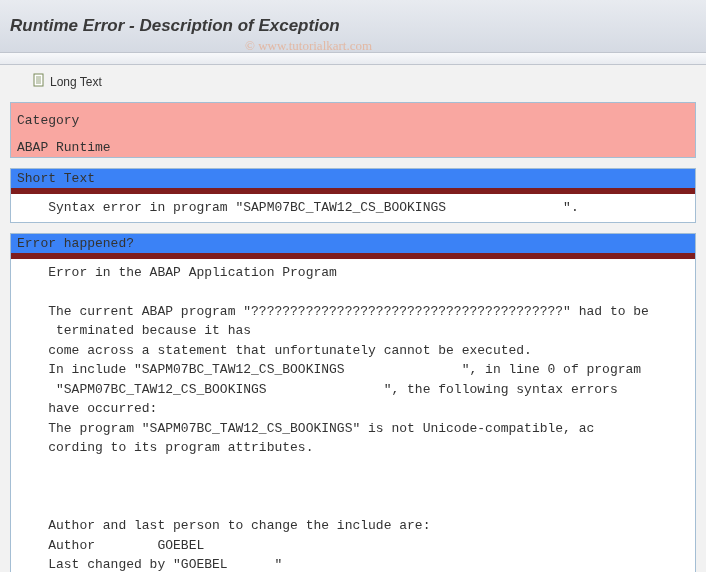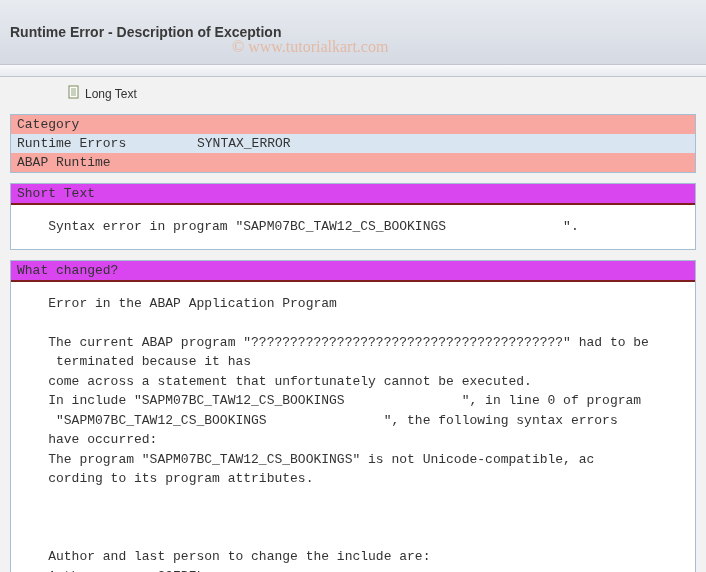--- a/index.html
+++ b/index.html
@@ -9,37 +9,37 @@
     }
     body {
       font-family: Arial, sans-serif;
       background: #f2f2f2;
       width: 706px;
       height: 572px;
       overflow: hidden;
     }
     .title-bar {
       background: linear-gradient(to bottom, #e8ebf0, #d5dae3);
-      padding: 24px 10px;
-      font-size: 14px;
+      padding: 16px 10px;
+      font-size: 17px;
       font-weight: bold;
+      font-style: italic;
       color: #3a3a3a;
       border-bottom: 1px solid #c0c5ce;
     }
     .sub-bar {
       background: linear-gradient(to bottom, #f8f9fb, #e8ebf0);
       height: 12px;
       border-bottom: 1px solid #c0c5ce;
     }
     .toolbar {
       background: #f2f2f2;
       padding: 6px 28px;
       display: flex;
       align-items: center;
-      margin-left: 35px;
     }
     .toolbar-button {
       display: flex;
       align-items: center;
       font-size: 12px;
       color: #333;
       cursor: pointer;
       padding: 2px 4px;
     }
     .toolbar-button svg {
@@ -57,50 +57,51 @@
     .info-row.red {
       background: #f9a7a1;
     }
     .info-row.gray {
       background: #d9e5f0;
     }
     .info-label {
       width: 180px;
       padding: 2px 6px;
       color: #333;
+      margin-top: 8px;
     }
     .info-value {
       flex: 1;
       padding: 2px 6px;
       color: #333;
     }
     .section-box {
       margin: 10px 10px;
       border: 1px solid #a4bed4;
       background: #fff;
       font-family: "Courier New", monospace;
       font-size: 13px;
     }
     .section-header {
-      background: #d946ef;
+      background: #3b82f6;
       padding: 2px 6px;
-      border-bottom: 2px solid #7f1d1d;
+      border-bottom: 6px solid #7f1d1d;
       color: #333;
     }
     .section-body {
-      padding: 12px 6px;
+      padding: 4px 6px;
       color: #333;
       white-space: pre;
       line-height: 1.5;
     }
     .watermark {
       position: absolute;
       top: 38px;
-      left: 232px;
-      font-size: 16px;
+      left: 245px;
+      font-size: 13px;
       color: rgba(240, 150, 100, 0.5);
       font-family: Georgia, serif;
       pointer-events: none;
       z-index: 100;
     }
   </style>
 </head>
 <body>
 
 <div class="watermark">© www.tutorialkart.com</div>
@@ -120,36 +121,32 @@
       </svg>
     </span>
     <span>Long Text</span>
   </div>
 </div>
 
 <div class="info-table" id="info-table">
     <div class="info-row red">
       <div class="info-label">Category</div>
     </div>
-    <div class="info-row gray">
-      <div class="info-label">Runtime Errors</div>
-      <div class="info-value">SYNTAX_ERROR</div>
-    </div>
     <div class="info-row red">
       <div class="info-label">ABAP Runtime</div>
     </div>
   </div>
 
 <div class="section-box">
   <div class="section-header">Short Text</div>
   <div class="section-body">    Syntax error in program "SAPM07BC_TAW12_CS_BOOKINGS               ".</div>
 </div>
 
 <div class="section-box">
-  <div class="section-header">What changed?</div>
+  <div class="section-header">Error happened?</div>
   <div class="section-body">    Error in the ABAP Application Program
 
     The current ABAP program "????????????????????????????????????????" had to be
      terminated because it has
     come across a statement that unfortunately cannot be executed.
     In include "SAPM07BC_TAW12_CS_BOOKINGS               ", in line 0 of program
      "SAPM07BC_TAW12_CS_BOOKINGS               ", the following syntax errors
     have occurred:
     The program "SAPM07BC_TAW12_CS_BOOKINGS" is not Unicode-compatible, ac
     cording to its program attributes.

